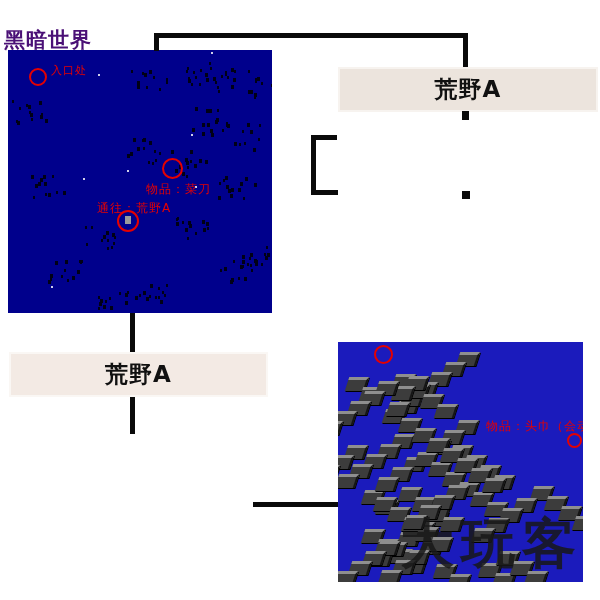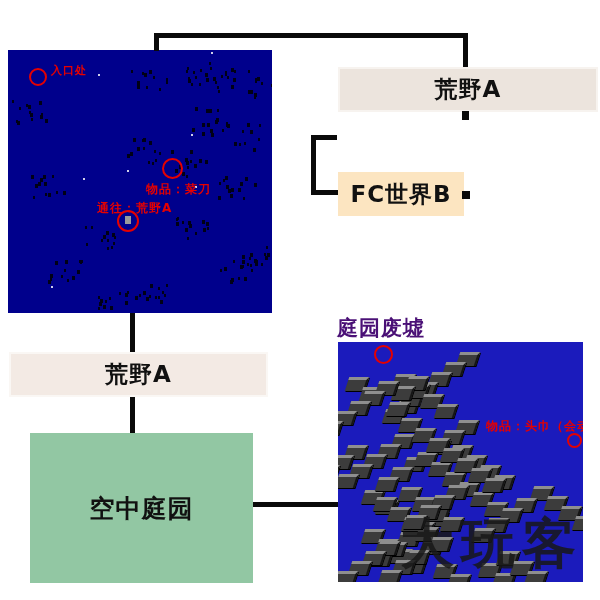--- a/index.html
+++ b/index.html
@@ -25,21 +25,21 @@
     background:linear-gradient(#dcc7b2,#bb9c83);
     border:2px solid #8d7361;border-radius:4px;
   }
   .box-peach{background:#fce5c1;}
   .box-green{background:#92c7a3;font-size:25px;}
   .red-circle{
     position:absolute;border:2px solid #e60000;border-radius:50%;
     background:transparent;box-sizing:border-box;
   }
   .red-label{
-    position:absolute;color:#e60000;font-weight:bold;font-size:12px;
+    position:absolute;color:#e60000;font-weight:normal;font-size:12px;
     white-space:nowrap;letter-spacing:1px;
   }
   .red-label.small{font-size:11px;}
   .sprite-dot{position:absolute;background:#000016;}
   .star-dot{position:absolute;background:#cfcfe8;}
   .iso-block{
     position:absolute;width:18px;height:11px;background:#3c3c3c;
     border-top:3px solid #8f8f8f;border-right:2px solid #151515;
     transform:skewX(-18deg);box-shadow:1px 1px 0 #000;
   }
@@ -47,20 +47,21 @@
   .watermark{
     position:absolute;left:400px;top:508px;font-size:54px;font-weight:bold;
     color:#181818;opacity:.85;letter-spacing:7px;white-space:nowrap;z-index:5;
   }
 </style>
 </head>
 <body>
 
 <div class="canvas">
 
+  <div class="map-title" style="left:4px;top:26px">黑暗世界</div>
 
   <div class="map dark-map">
     <div id="dw-sprites">
         <div class="sprite-dot" style="left: 23px; top: 68px; width: 2px; height: 3px;"></div>
         <div class="sprite-dot" style="left: 18px; top: 54px; width: 2px; height: 3px;"></div>
         <div class="sprite-dot" style="left: 22px; top: 63px; width: 3px; height: 4px;"></div>
         <div class="sprite-dot" style="left: 8px; top: 70px; width: 2px; height: 3px;"></div>
         <div class="sprite-dot" style="left: 20px; top: 55px; width: 3px; height: 4px;"></div>
         <div class="sprite-dot" style="left: 11px; top: 57px; width: 2px; height: 3px;"></div>
         <div class="sprite-dot" style="left: 33px; top: 63px; width: 2px; height: 3px;"></div>
@@ -312,36 +313,29 @@
     <span>荒野A</span>
   </div>
 
   <div class="line" style="left:462px;top:111px;width:7px;height:9px"></div>
 
 
   <div class="line" style="left:311px;top:135px;width:26px;height:5px"></div>
   <div class="line" style="left:311px;top:135px;width:5px;height:60px"></div>
   <div class="line" style="left:311px;top:190px;width:27px;height:5px"></div>
 
-  <div class="flow-box box-peach" style="left:338px;top:172px;width:126px;height:44px">
-    <span>FC世界B</span>
-  </div>
   <div class="line" style="left:462px;top:191px;width:8px;height:8px"></div>
 
   <div class="line" style="left:130px;top:313px;width:5px;height:40px"></div>
   <div class="flow-box box-cream2" style="left:9px;top:352px;width:259px;height:45px">
     <span>荒野A</span>
   </div>
   <div class="line" style="left:130px;top:397px;width:5px;height:37px"></div>
-  <div class="flow-box box-green" style="left:30px;top:433px;width:223px;height:150px">
-    <span>空中庭园</span>
-  </div>
   <div class="line" style="left:253px;top:502px;width:87px;height:5px"></div>
 
-  <div class="map-title" style="left:337px;top:314px">庭园废墟</div>
 
   <div class="map ruins-map">
     <div id="gr-blocks">
         <div class="iso-block" style="left: 9px; top: 35px;"></div>
         <div class="iso-block" style="left: 23px; top: 45px;"></div>
         <div class="iso-block" style="left: 55px; top: 92px;"></div>
         <div class="iso-block" style="left: 41px; top: 102px;"></div>
         <div class="iso-block" style="left: 27px; top: 112px;"></div>
         <div class="iso-block" style="left: 13px; top: 122px;"></div>
         <div class="iso-block" style="left: -1px; top: 132px;"></div>

